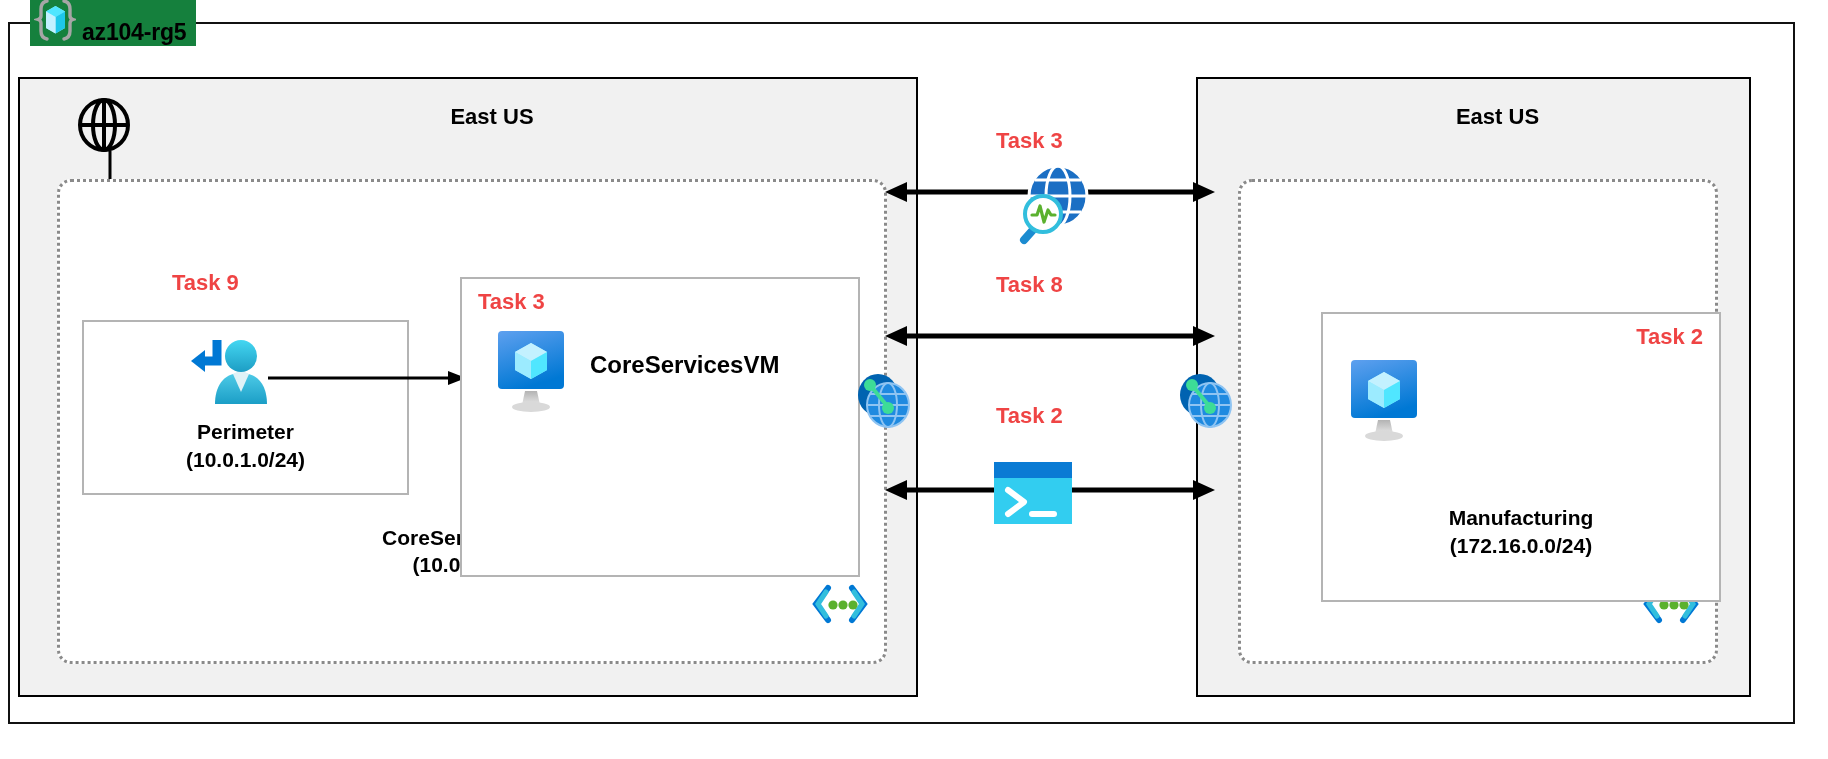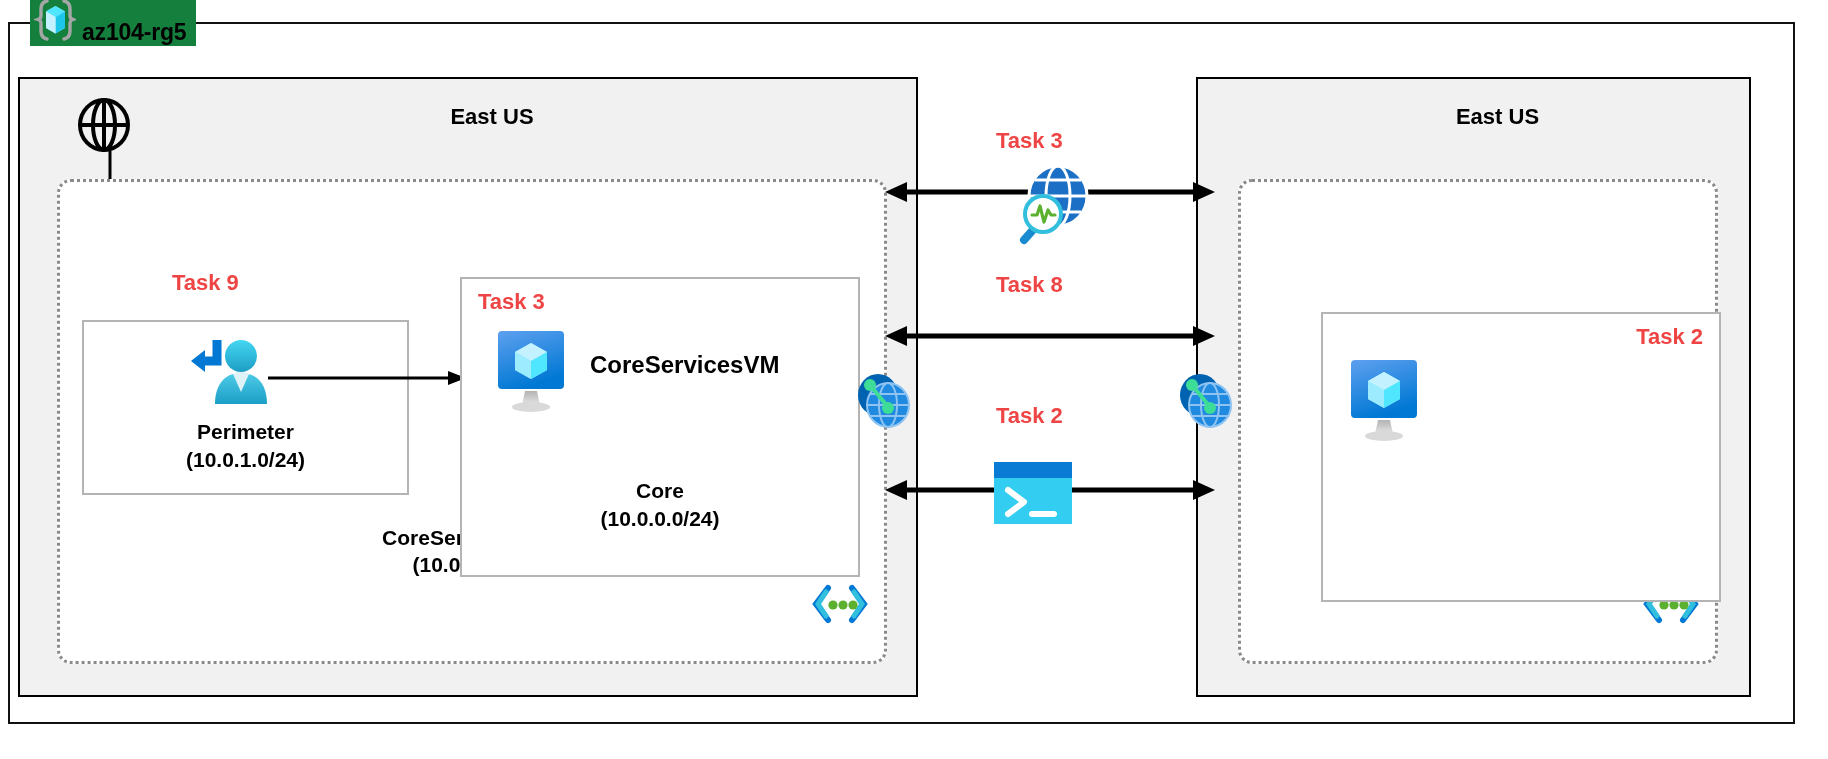--- a/index.html
+++ b/index.html
@@ -154,24 +154,20 @@
             <ellipse cx="37" cy="78" rx="19" ry="5" fill="#d9d9d9"></ellipse>
             <polygon points="37,14 53,23 53,41 37,50 21,41 21,23" fill="#9cebff"></polygon>
             <polygon points="37,14 53,23 37,32 21,23" fill="#c3f1ff"></polygon>
             <polygon points="37,32 53,23 53,41 37,50" fill="#50e6ff"></polygon>
             <polygon points="37,32 37,50 21,41 21,23" fill="#9cebff"></polygon>
           </svg>
         </span>
 
         <div class="vm-name" style="left:128px;top:72px;">CoreServicesVM</div>
 
-        <div class="subnet-label" style="top:198px;">
-          <div>Core</div>
-          <div>(10.0.0.0/24)</div>
-        </div>
       </div>
     </div>
 
     <span class="icon" style="left:834px;top:288px;z-index:4;">
       <svg width="62" height="66" viewBox="0 0 62 66">
         <ellipse cx="24" cy="28" rx="20" ry="21" fill="#0063b1"></ellipse>
         <ellipse cx="34" cy="38" rx="21" ry="22" fill="#1f8ae0"></ellipse>
         <ellipse cx="34" cy="38" rx="21" ry="22" fill="none" stroke="#8fc4f2" stroke-width="2"></ellipse>
         <ellipse cx="34" cy="38" rx="9" ry="22" fill="none" stroke="#8fc4f2" stroke-width="2"></ellipse>
         <line x1="13" y1="38" x2="55" y2="38" stroke="#8fc4f2" stroke-width="2"></line>
@@ -225,20 +221,24 @@
             <path d="M31 62 L43 62 L46 76 L28 76 Z" fill="url(#vmstand2)"></path>
             <ellipse cx="37" cy="78" rx="19" ry="5" fill="#d9d9d9"></ellipse>
             <polygon points="37,14 53,23 53,41 37,50 21,41 21,23" fill="#9cebff"></polygon>
             <polygon points="37,14 53,23 37,32 21,23" fill="#c3f1ff"></polygon>
             <polygon points="37,32 53,23 53,41 37,50" fill="#50e6ff"></polygon>
             <polygon points="37,32 37,50 21,41 21,23" fill="#9cebff"></polygon>
           </svg>
         </span>
 
 
+        <div class="subnet-label" style="top:190px;">
+          <div>Manufacturing</div>
+          <div>(172.16.0.0/24)</div>
+        </div>
       </div>
     </div>
 
     <span class="icon" style="left:-22px;top:288px;z-index:4;">
       <svg width="62" height="66" viewBox="0 0 62 66">
         <ellipse cx="24" cy="28" rx="20" ry="21" fill="#0063b1"></ellipse>
         <ellipse cx="34" cy="38" rx="21" ry="22" fill="#1f8ae0"></ellipse>
         <ellipse cx="34" cy="38" rx="21" ry="22" fill="none" stroke="#8fc4f2" stroke-width="2"></ellipse>
         <ellipse cx="34" cy="38" rx="9" ry="22" fill="none" stroke="#8fc4f2" stroke-width="2"></ellipse>
         <line x1="13" y1="38" x2="55" y2="38" stroke="#8fc4f2" stroke-width="2"></line>

